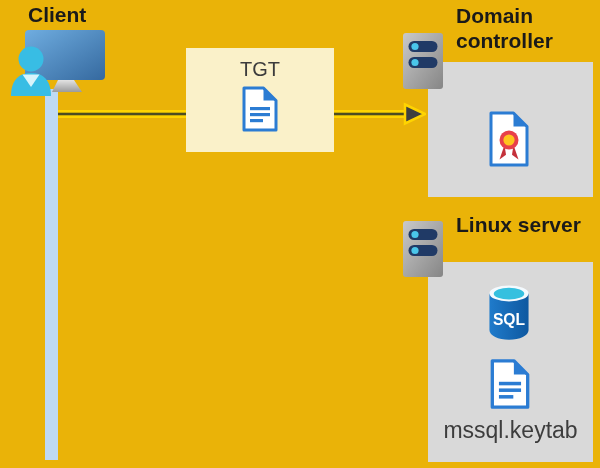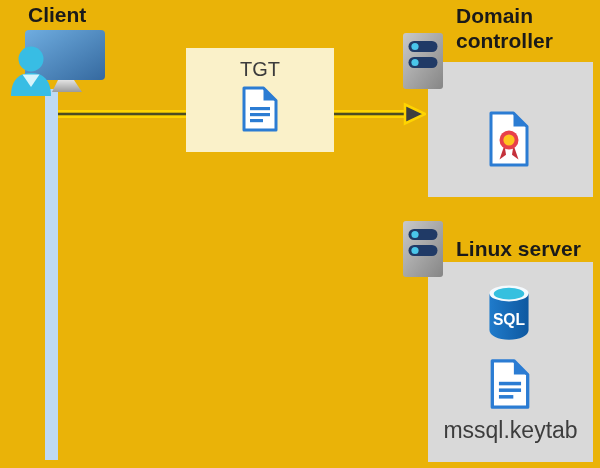--- a/index.html
+++ b/index.html
@@ -3,21 +3,21 @@
 <meta charset="utf-8">
 <style>
   html,body{margin:0;padding:0;background:#ffffff;}
   .canvas{
     position:relative;width:600px;height:468px;background:#eab308;overflow:hidden;
     font-family:"Liberation Sans", sans-serif;
   }
   .heading{position:absolute;font-weight:bold;font-size:21px;color:#1a1a1a;line-height:25px;}
   .client-label{left:28px;top:2px;}
   .dc-label{left:456px;top:3px;width:140px;}
-  .linux-label{left:456px;top:236px;width:140px;white-space:nowrap;}
+  .linux-label{left:456px;top:212px;width:140px;white-space:nowrap;}
 
   .lifeline{position:absolute;left:45px;top:89px;width:13px;height:371px;background:#BFDAF3;z-index:0;}
 
   .flow-arrow{position:absolute;left:58px;top:102px;width:368px;height:24px;z-index:1;}
 
   .ticket-box{
     position:absolute;left:153px;top:48px;width:148px;height:104px;background:#FAF1C9;z-index:2;
     display:flex;justify-content:center;align-items:flex-start;gap:16px;box-sizing:border-box;padding-top:9px;margin-left:33px;
   }
   .ticket{display:flex;flex-direction:column;align-items:center;}

